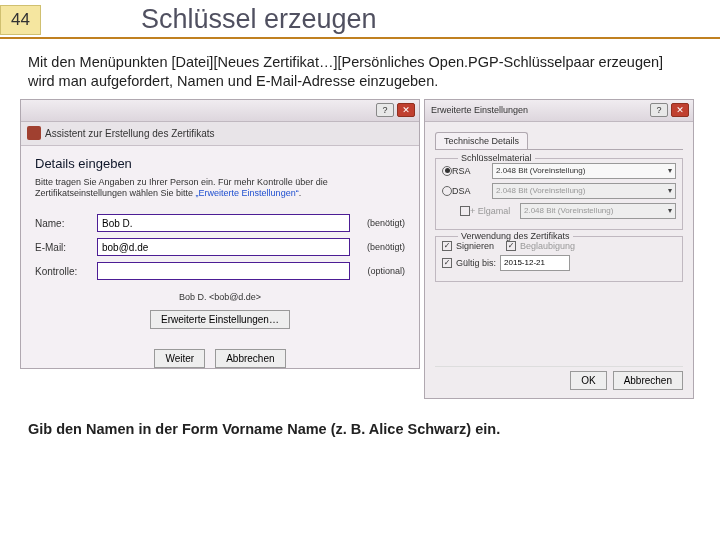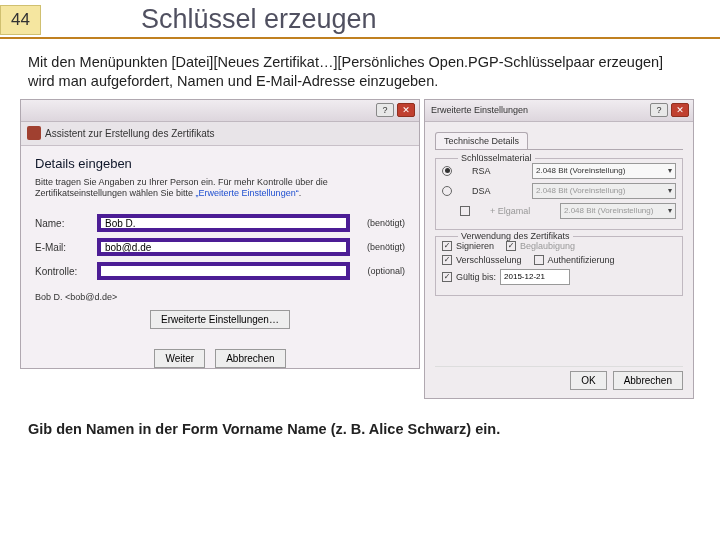--- a/index.html
+++ b/index.html
@@ -19,31 +19,31 @@
   .toolbar { height: 24px; display: flex; align-items: center; padding: 0 6px; gap: 4px; border-bottom: 1px solid #c8c0c8; }
   .ticon { width: 14px; height: 14px; background: #a04030; border-radius: 2px; }
   .ttext { font-size: 10px; }
   .content { padding: 10px 14px; background: #f4f0f4; height: calc(100% - 46px); }
   .content2 { padding: 8px 10px; background: #f0ecef; height: calc(100% - 22px); display: flex; flex-direction: column; }
   .h2 { color: #0f172a; font-size: 13px; font-weight: 500; margin-bottom: 6px; }
   .desc { font-size: 9px; line-height: 1.3; margin-bottom: 14px; }
   .link { color: #2050d0; }
   .frow { display: flex; align-items: center; margin-bottom: 6px; }
   .flab { width: 62px; font-size: 10px; }
-  .finp { flex: 1; height: 18px; border: 4px solid #4c1d95; background: #fff; padding: 0 4px; font-size: 10px; }
+  .finp { flex: 1; height: 18px; border: 1px solid #4c1d95; background: #fff; padding: 0 4px; font-size: 10px; }
   .freq { width: 55px; font-size: 9px; text-align: right; }
-  .idline { text-align: left; font-size: 9px; margin: 12px 0 8px 0; }
+  .idline { text-align: center; font-size: 9px; margin: 12px 0 8px 0; }
   .btnrow { display: flex; justify-content: center; margin-bottom: 20px; }
   .btn { background: #eee; border: 1px solid #999; padding: 3px 10px; font-size: 10px; cursor: pointer; }
   .navrow { display: flex; justify-content: center; gap: 10px; }
   .gbox { border: 1px solid #c0b8c0; margin-bottom: 6px; padding: 4px 6px 6px 6px; position: relative; font-size: 9px; }
   .gtitle { position: absolute; top: -6px; left: 22px; background: #f0ecef; padding: 0 3px; font-size: 9px; }
   .tabrow { height: 20px; border-bottom: 1px solid #b0a8b0; display: flex; align-items: flex-end; margin-bottom: 8px; }
   .tab { padding: 3px 8px; border: 1px solid #b0a8b0; border-bottom: none; background: #f4f0f4; font-size: 9px; border-radius: 3px 3px 0 0; }
-  .rrow { display: flex; align-items: center; gap: 20px; margin-bottom: 4px; }
+  .rrow { display: flex; align-items: center; gap: 0; margin-bottom: 4px; }
   .radio { width: 10px; height: 10px; border: 1px solid #666; border-radius: 50%; display: inline-flex; align-items: center; justify-content: center; }
   .radio.on::after { content: ""; width: 5px; height: 5px; background: #333; border-radius: 50%; }
   .cb { width: 10px; height: 10px; border: 1px solid #666; display: inline-flex; align-items: center; justify-content: center; font-size: 8px; line-height: 1; }
   .cb.on::after { content: "✓"; }
   .sel { flex: 1; height: 16px; border: 1px solid #999; background: #f8f8f8; display: flex; align-items: center; justify-content: space-between; padding: 0 3px; font-size: 8px; }
   .sel.dis { color: #999; background: #eee; }
   .chev { font-size: 8px; color: #444; }
   .crow { display: flex; gap: 12px; margin-bottom: 4px; }
   .citem { display: flex; align-items: center; gap: 4px; }
   .spacer { flex: 1; }
@@ -149,30 +149,20 @@
               <span>Signieren</span>
             </div>
           <div class="citem">
               <span class="cb on"></span>
               <span style="color:#999">Beglaubigung</span>
             </div>
         </div>
         <div class="crow">
           <div class="citem">
               <span class="cb on"></span>
-              <span>Verschlüsselung</span>
-            </div>
-          <div class="citem">
-              <span class="cb"></span>
-              <span>Authentifizierung</span>
-            </div>
-        </div>
-        <div class="crow">
-          <div class="citem">
-              <span class="cb on"></span>
               <span>Gültig bis:</span>
           <input class="dinp" value="2015-12-21" style="">
             </div>
         </div>
       </div>
       <div class="spacer"></div>
       <div class="okrow">
         <button class="btn">OK</button>
         <button class="btn">Abbrechen</button>
       </div>

